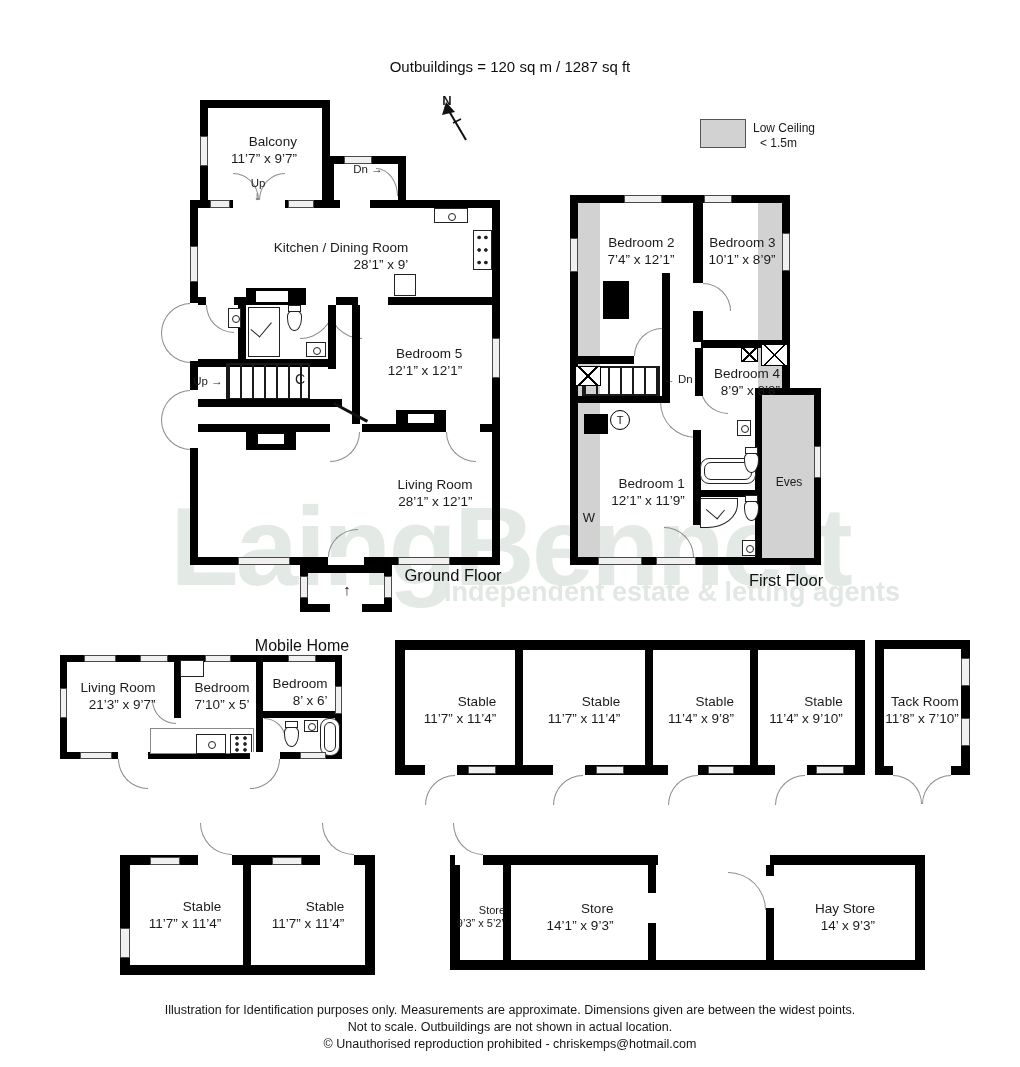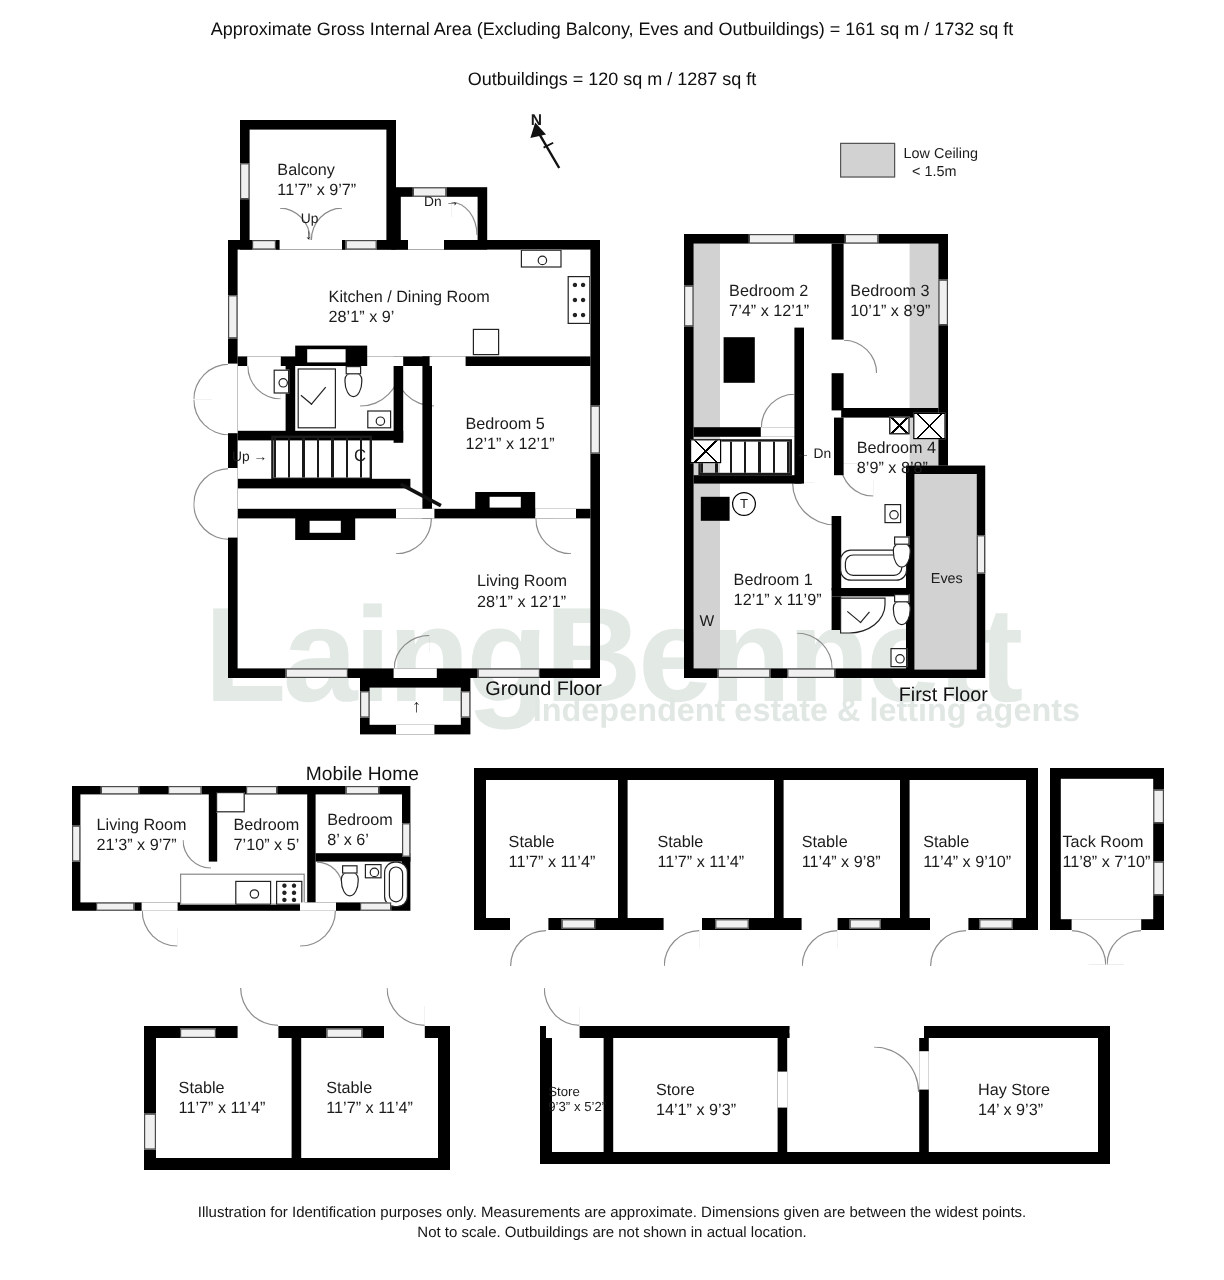--- a/index.html
+++ b/index.html
@@ -3,21 +3,21 @@
 <meta charset="utf-8">
 <style>
   * { box-sizing: border-box; margin: 0; padding: 0; }
   html,body { background:#fff; }
   body { font-family:"Liberation Sans", sans-serif; color:#1b1b1b; }
   .canvas { position:relative; width:1020px; height:1067px; background:#fff; overflow:hidden; }
 
   
   .hline { position:absolute; left:0; width:1020px; text-align:center; font-size:15px; color:#0f0f0f; z-index:6; }
   .fline { position:absolute; left:0; width:1020px; text-align:center; font-size:12.5px; color:#151515; z-index:6; }
-  .room  { position:absolute; transform:translate(-50%,-50%); text-align:left; white-space:nowrap; z-index:5; }
+  .room  { position:absolute; transform:translate(-50%,-50%); text-align:right; white-space:nowrap; z-index:5; }
   .room span { display:block; font-size:13.5px; line-height:16.5px; color:#1b1b1b; }
   .room.sm span { font-size:11px; line-height:13px; }
   .lbl   { position:absolute; transform:translate(-50%,-50%); white-space:nowrap; font-size:11.5px; color:#1b1b1b; z-index:5; }
   .floorlbl { position:absolute; transform:translate(-50%,-50%); font-size:16.5px; color:#111; z-index:6; white-space:nowrap; }
 
   
   .box  { position:absolute; border:8px solid #000; z-index:3; background:transparent; }
   .wall { position:absolute; background:#000; z-index:3; }
   .gap  { position:absolute; background:#fff; z-index:4; }
   .gray { position:absolute; background:#d2d2d2; z-index:2; }
@@ -67,21 +67,20 @@
   .compass-n { position:absolute; left:447px; top:100px; font-size:13px; font-weight:bold; transform:translate(-50%,-50%); z-index:5; }
 </style>
 </head>
 <body>
 
 <div class="canvas">
 
   <div class="wm-brand">LaingBennett</div>
   <div class="wm-tag">Independent estate &amp; letting agents</div>
 
-  <div class="hline" style="top:16px">Approximate Gross Internal Area (Excluding Balcony, Eves and Outbuildings)  = 161 sq m /  1732 sq ft</div>
   <div class="hline" style="top:58px">Outbuildings =  120 sq m / 1287 sq ft</div>
 
   <div class="compass-n">N</div>
   <svg class="compass" width="44" height="50" viewBox="0 0 44 50">
     <line x1="34" y1="44" x2="17" y2="15" stroke="#111" stroke-width="2"></line>
     <polygon points="14,6 23,16 10,19" fill="#111"></polygon>
     <line x1="21" y1="27" x2="29" y2="23" stroke="#111" stroke-width="1.5"></line>
   </svg>
 
   <div class="legend-swatch"></div>
@@ -372,14 +371,15 @@
     <span>Store</span>
     <span>14’1” x 9’3”</span>
   </div>
   <div class="room" style="left:845px;top:917px">
     <span>Hay Store</span>
     <span>14’ x 9’3”</span>
   </div>
 
   <div class="fline" style="top:1020px">Not to scale.  Outbuildings are not shown in actual location.</div>
   <div class="fline" style="top:1003px">Illustration for Identification purposes only.  Measurements are approximate. Dimensions given are between the widest points.</div>
+  <div class="fline" style="top:1037px">© Unauthorised reproduction prohibited  -  chriskemps@hotmail.com</div>
 
 </div>
 
 </body></html>

